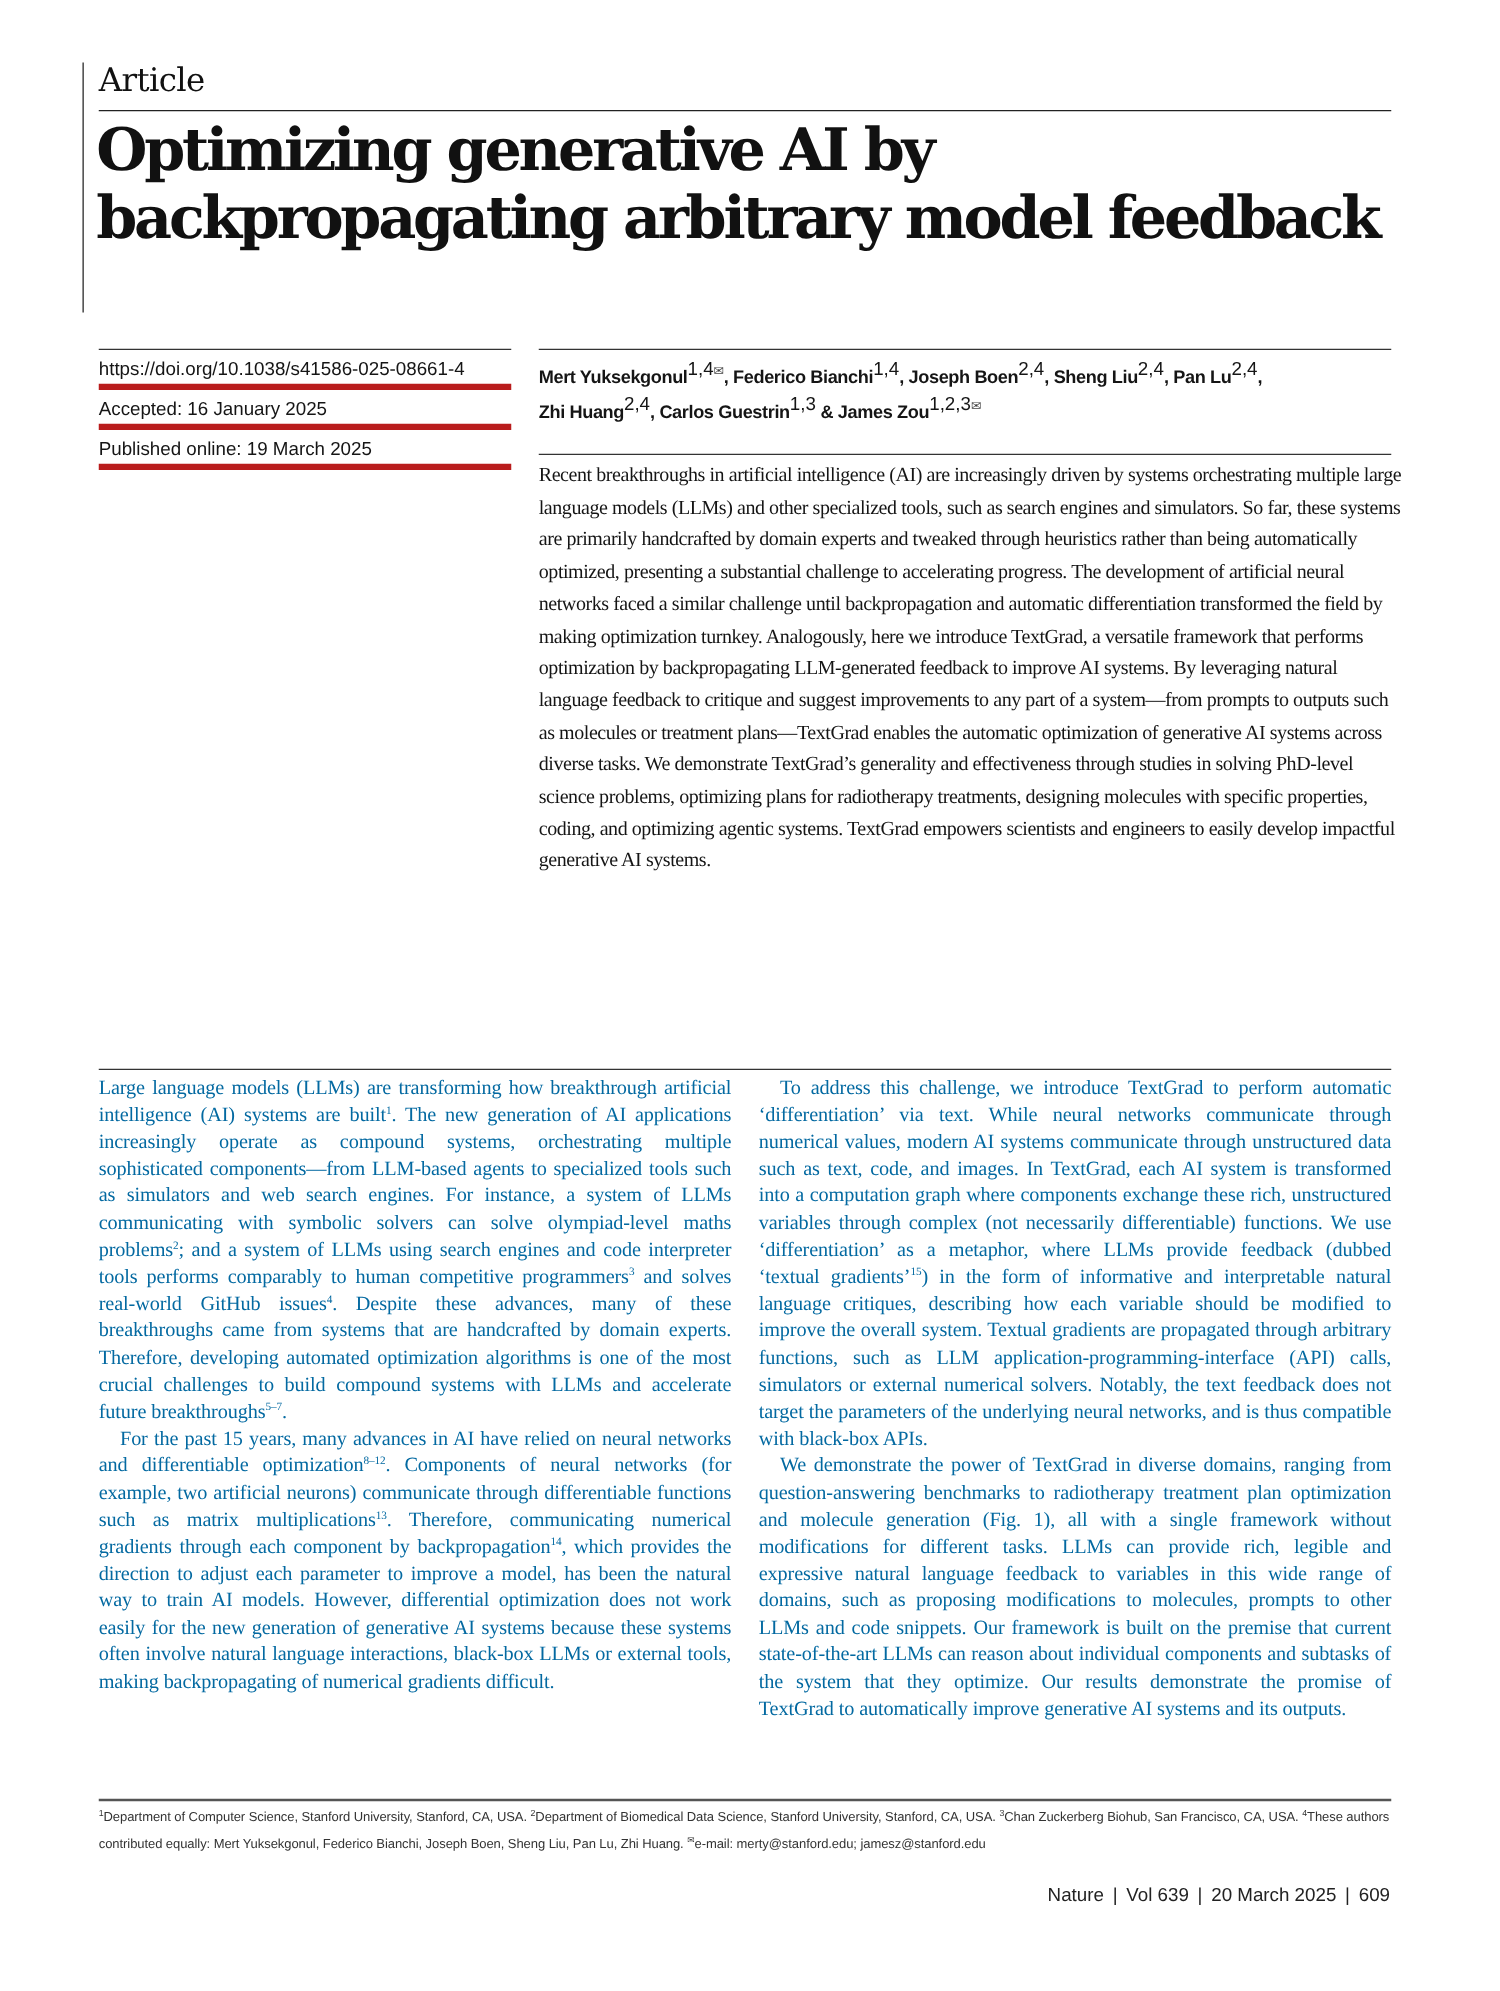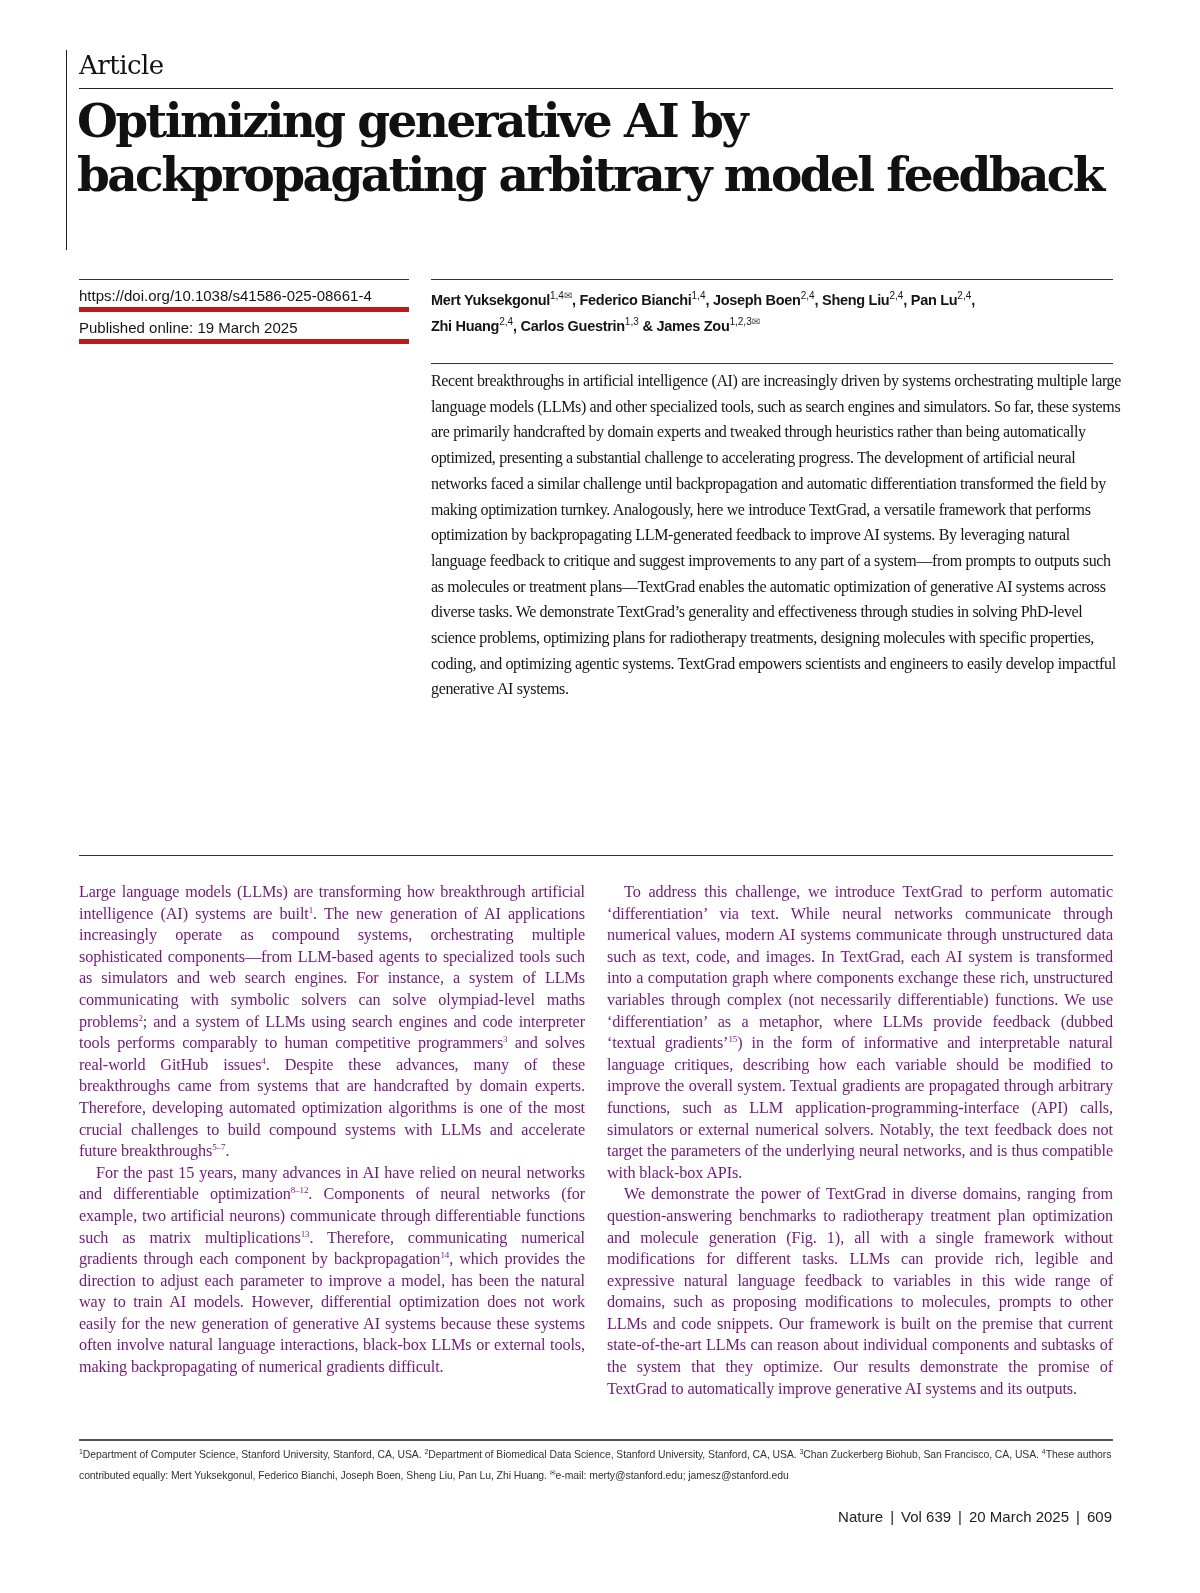--- a/index.html
+++ b/index.html
@@ -36,37 +36,37 @@
     clip-path: polygon(0 0, 100% 0, 100% 100%, 50% 70%, 0 100%);
   }
 
   
   .authors-rule { position: absolute; left: 431px; top: 279px; width: 682px; height: 1px; background: #333; }
   .authors {
     position: absolute; left: 431px; top: 285px; width: 682px;
     font-family: "Liberation Sans", sans-serif; font-weight: bold; font-size: 14.5px; line-height: 21px;
     letter-spacing: -0.3px; color: #151515;
   }
-  .authors sup { font-size: 10px; font-weight: normal; vertical-align: 6px; letter-spacing: 0; }
+  .authors sup { font-size: 15px; font-weight: normal; vertical-align: 6px; letter-spacing: 0; }
   .mail-icon { font-size: 10px; font-weight: normal; vertical-align: 6px; color: #444; }
 
   
   .abstract-rule { position: absolute; left: 431px; top: 363px; width: 682px; height: 1px; background: #333; }
   .abstract {
     position: absolute; left: 431px; top: 368px; width: 690px;
     font-family: Liberation Serif, serif; font-size: 16px; line-height: 25.7px; letter-spacing: -0.35px;
     color: #151515;
   }
 
   
   .body-rule { position: absolute; left: 79px; top: 855px; width: 1034px; height: 1px; background: #333; }
   .col {
-    position: absolute; top: 882px; width: 506px;
+    position: absolute; top: 860px; width: 506px;
     font-family: "Liberation Serif", serif; font-size: 16.2px; line-height: 21.6px; text-align: justify;
-    letter-spacing: -0.1px; color: #701a75; hyphens: manual;
+    letter-spacing: -0.1px; color: #0369a1; hyphens: manual;
   }
   .col.left { left: 79px; }
   .col.right { left: 607px; }
   .col p { text-indent: 0; }
   .col p + p { text-indent: 17px; }
   .col p.indent { text-indent: 17px; }
   .col sup { font-size: 9px; vertical-align: 6px; line-height: 0; }
 
   
   .foot-rule { position: absolute; left: 79px; top: 1439px; width: 1034px; height: 2px; background: #555; }
@@ -88,20 +88,21 @@
 
 <div class="left-rule"></div>
 
 <div class="article-label">Article</div>
 <div class="title-rule"></div>
 <h1 class="title">Optimizing generative AI by backpropagating arbitrary model feedback</h1>
 
 <div class="meta">
   <div class="meta-top-rule"></div>
   <div class="meta-row">https://doi.org/10.1038/s41586-025-08661-4</div>
+  <div class="meta-row">Accepted: 16 January 2025</div>
   <div class="meta-row">Published online: 19 March 2025</div>
 </div>
 
 <div class="authors-rule"></div>
 <div class="authors">
   <span>Mert Yuksekgonul</span><sup>1,4</sup><span class="mail-icon">✉</span><span>, </span>
   <span>Federico Bianchi</span><sup>1,4</sup><span>, </span>
   <span>Joseph Boen</span><sup>2,4</sup><span>, </span>
   <span>Sheng Liu</span><sup>2,4</sup><span>, </span>
   <span>Pan Lu</span><sup>2,4</sup><span>, </span><br>

